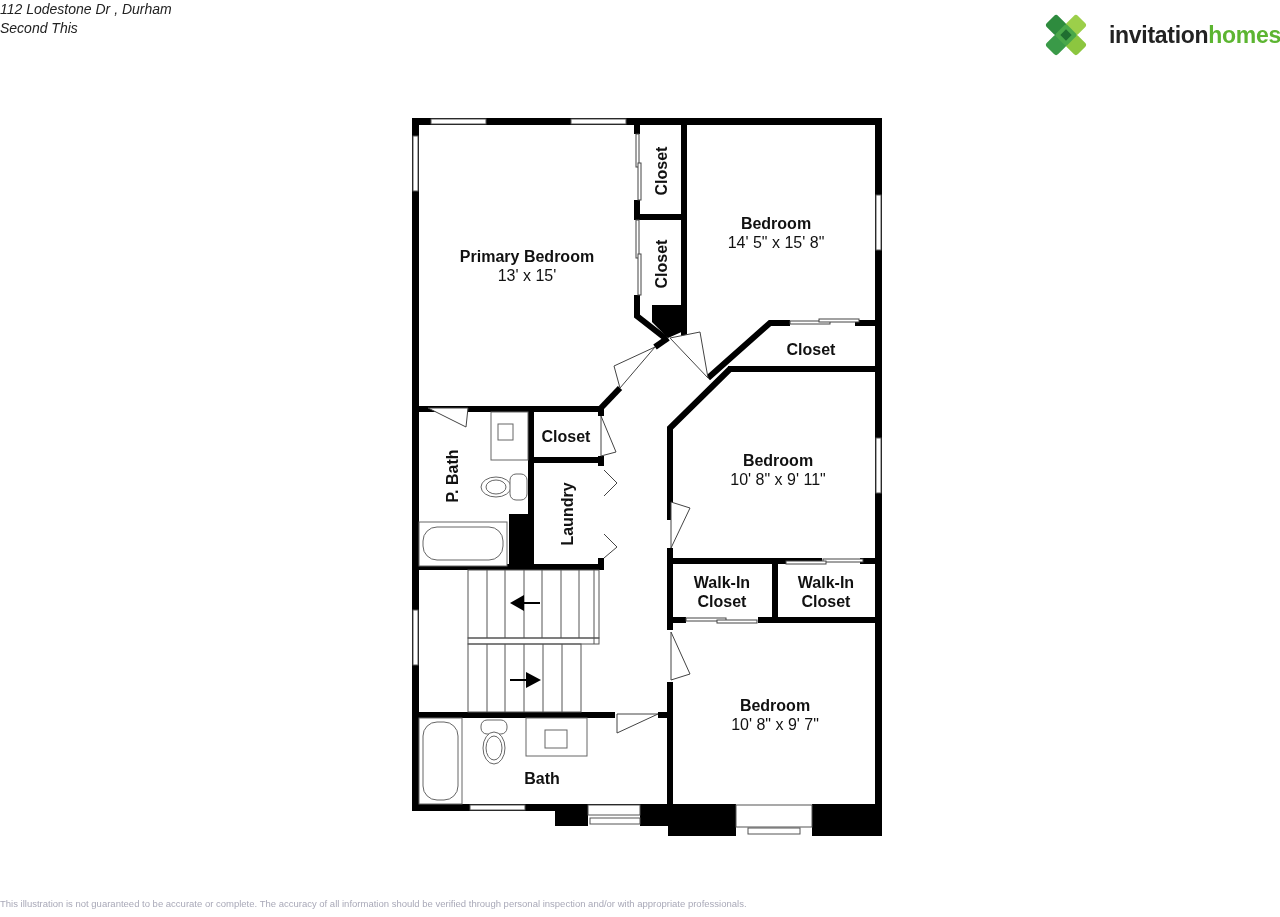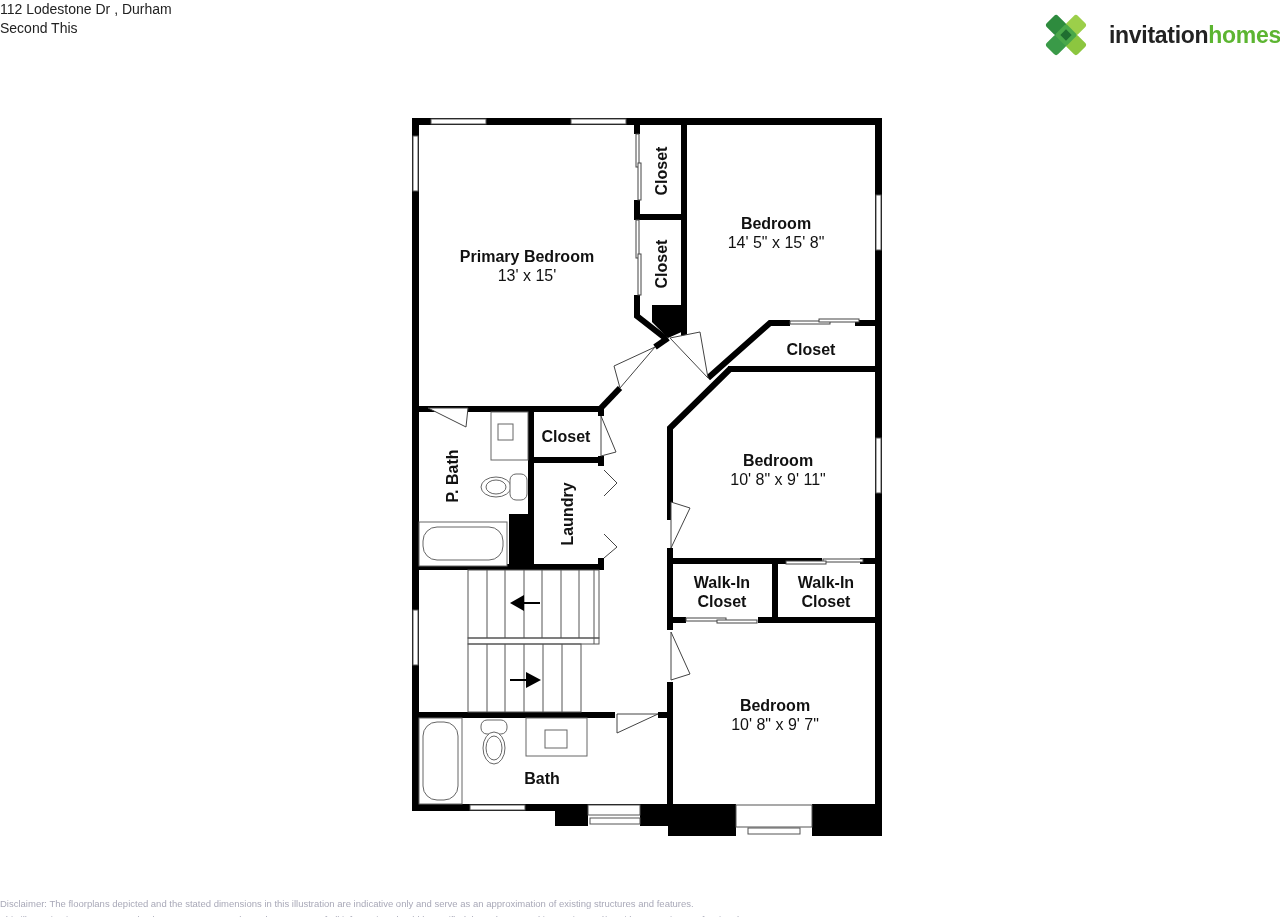--- a/index.html
+++ b/index.html
@@ -1,17 +1,17 @@
 <!DOCTYPE html>
 <html><head>
 <meta charset="utf-8">
 <style>
   html, body { margin: 0; padding: 0; background: #ffffff; }
   body { width: 1280px; height: 917px; position: relative; overflow: hidden; font-family: "Liberation Sans", sans-serif; }
-  .addr { position: absolute; left: 0; top: 0; font-size: 14px; line-height: 19px; color: #222; }
+  .addr { position: absolute; left: 0; top: 0; font-size: 14px; line-height: 19px; color: #222; font-style: italic; }
   .addr div { white-space: nowrap; }
   .logo { position: absolute; left: 1043px; top: 12px; display: flex; align-items: center; }
   .logo-text { font-size: 23px; font-weight: bold; letter-spacing: -0.3px; margin-left: 20px; }
   .logo-text .w1 { color: #222; }
   .logo-text .w2 { color: #5cb531; }
   .plan { position: absolute; left: 0; top: 0; }
   .disclaimer { position: absolute; left: 0; top: 896px; font-size: 9.5px; color: #a9a9b8; line-height: 16px; white-space: nowrap; }
   .room-label { font-family: "Liberation Sans", sans-serif; font-weight: bold; font-size: 16px; fill: #111; }
   .room-dim { font-family: "Liberation Sans", sans-serif; font-size: 16px; fill: #111; }
 </style>
@@ -225,15 +225,14 @@
     <text class="room-label" x="826" y="607" text-anchor="middle">Closet</text>
 
     <text class="room-label" x="775" y="711" text-anchor="middle">Bedroom</text>
     <text class="room-dim" x="775" y="730" text-anchor="middle">10' 8" x 9' 7"</text>
 
     <text class="room-label" x="542" y="784" text-anchor="middle">Bath</text>
   </g>
 </svg>
 
 <div class="disclaimer">
-  <div>Disclaimer: The floorplans depicted and the stated dimensions in this illustration are indicative only and serve as an approximation of existing structures and features.</div>
   <div>This illustration is not guaranteed to be accurate or complete. The accuracy of all information should be verified through personal inspection and/or with appropriate professionals.</div>
 </div>
 
 </body></html>

